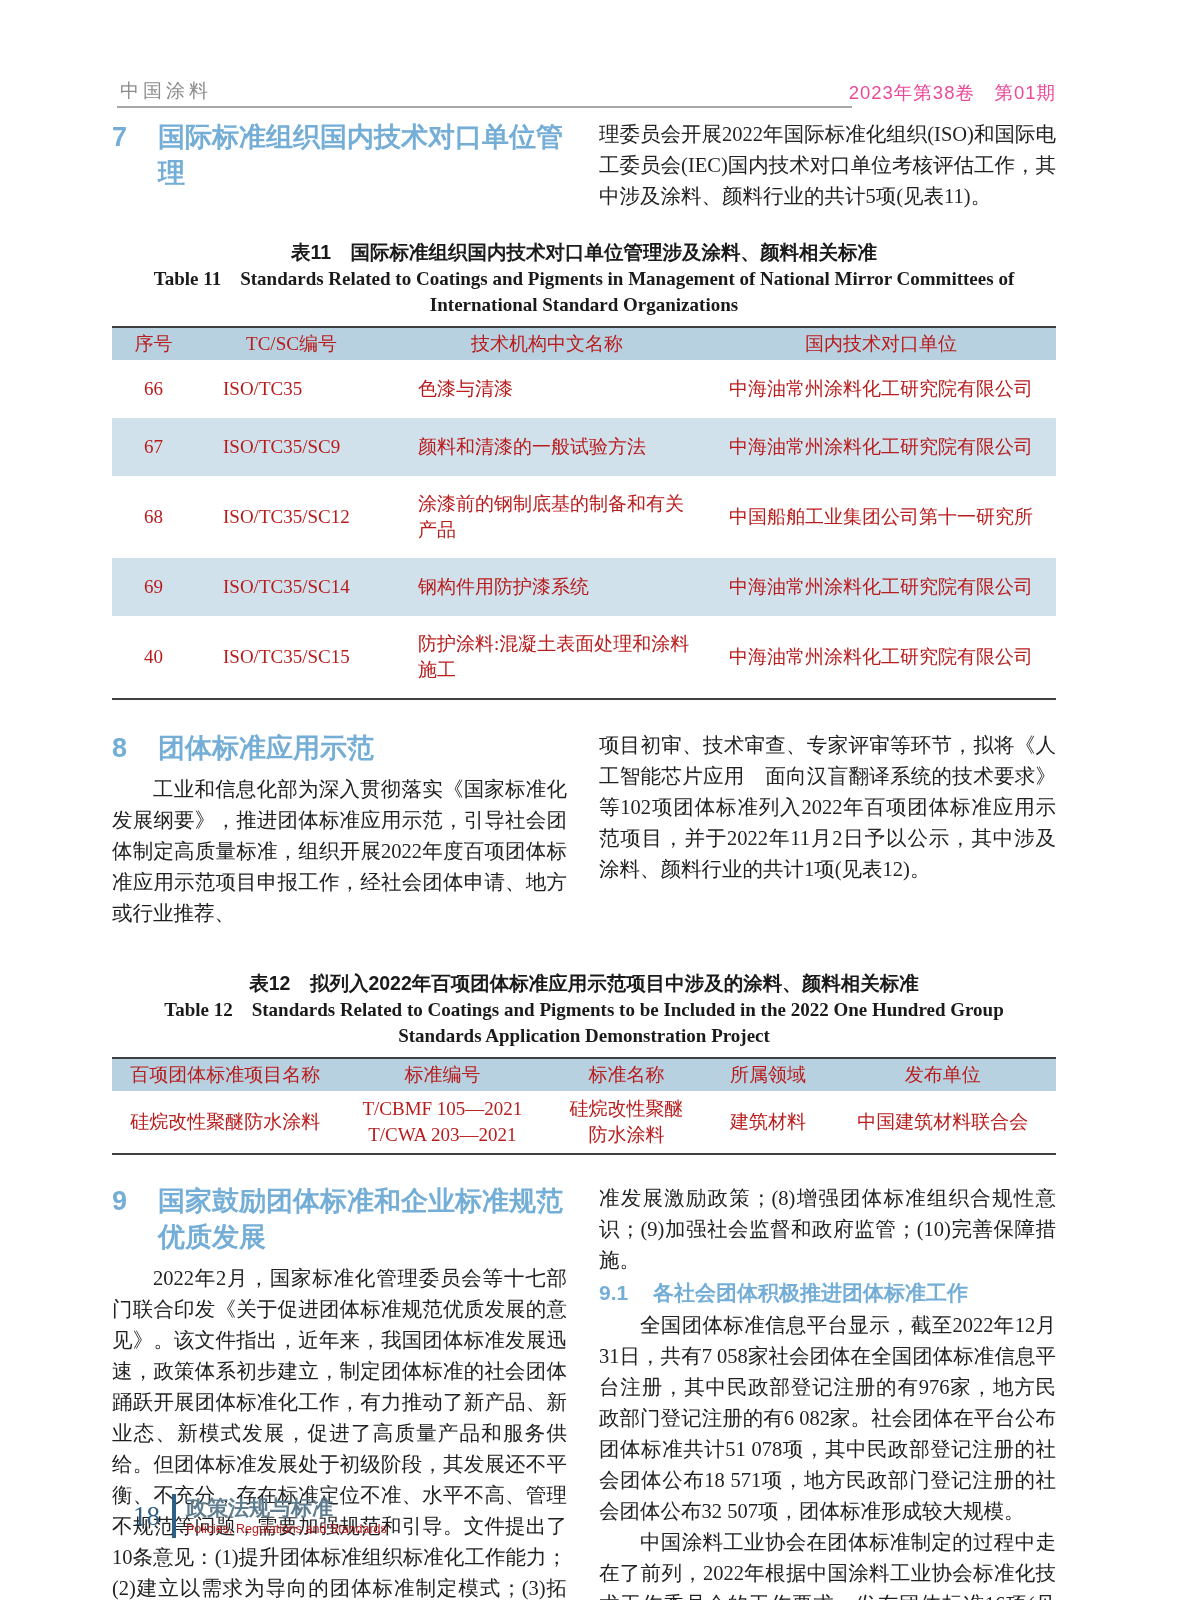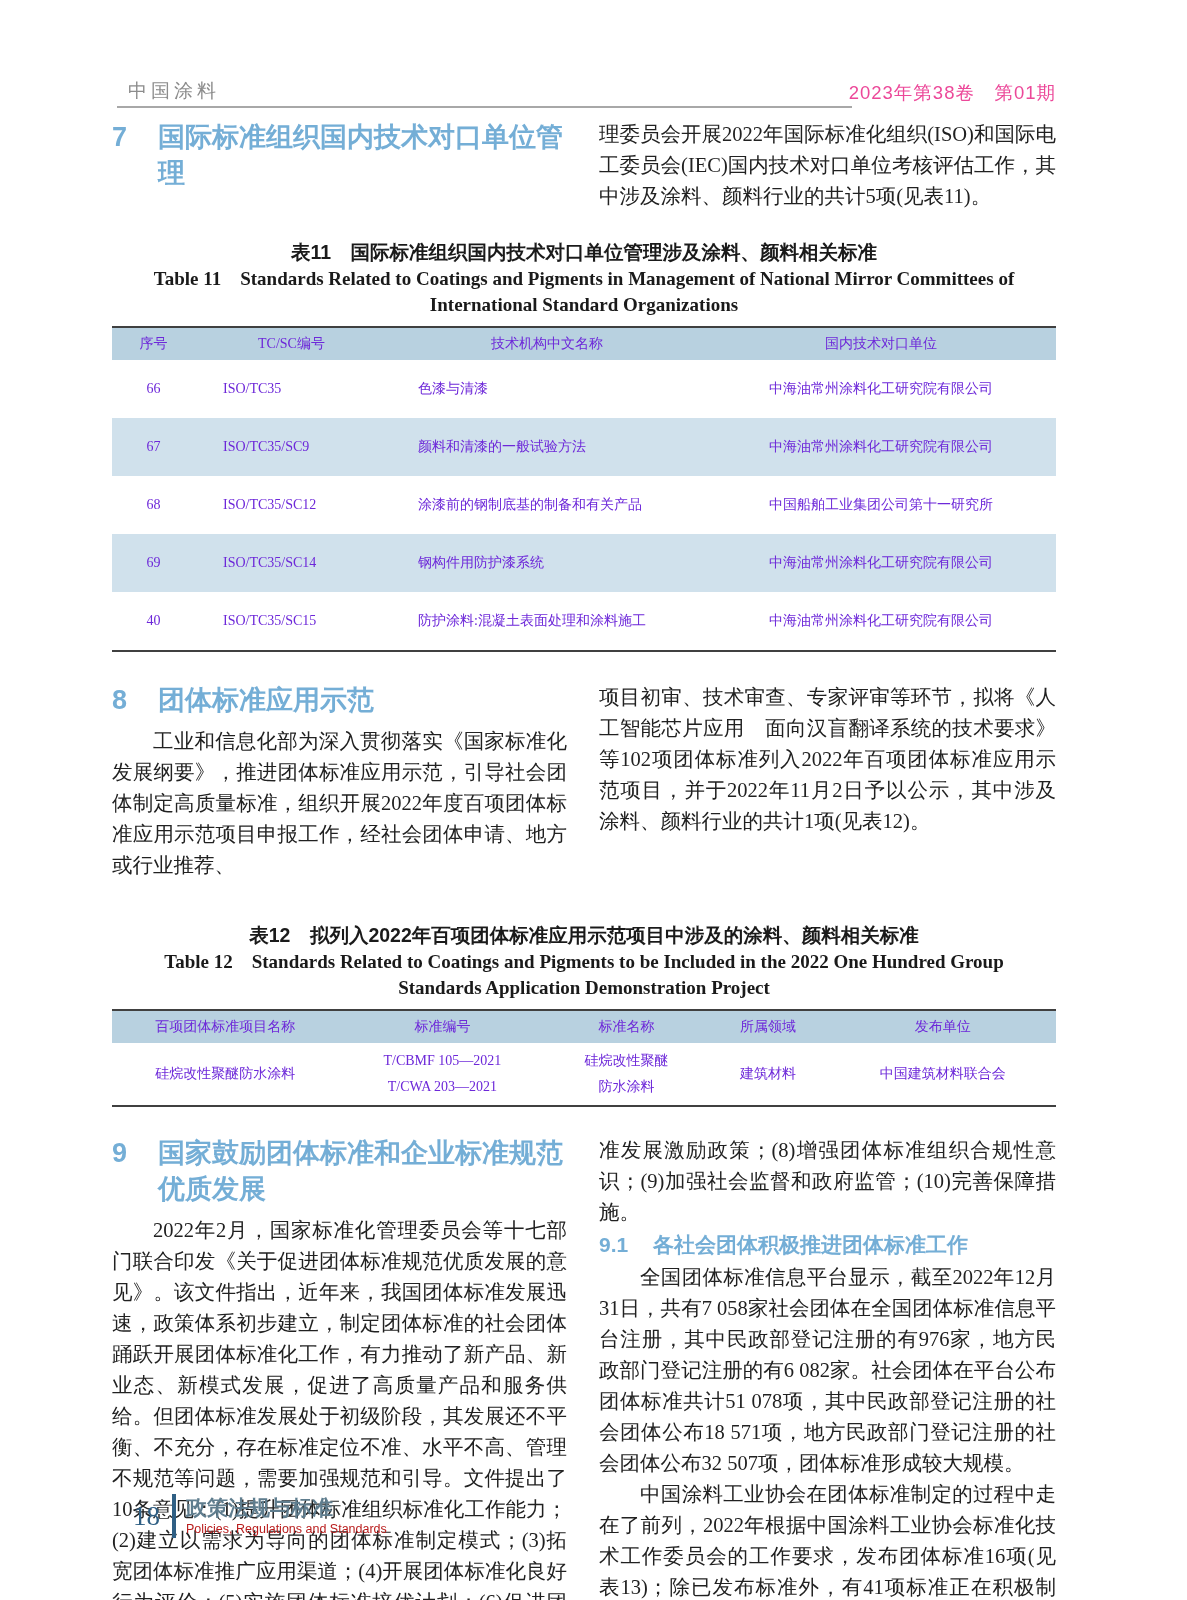--- a/index.html
+++ b/index.html
@@ -7,21 +7,21 @@
     width:1187px; height:1600px; background:#ffffff; margin:0 auto;
     position:relative; box-sizing:border-box;
     padding:78px 131px 0 112px;
     font-family:"Liberation Serif","DejaVu Serif",serif;
     color:#212121; overflow:hidden;
   }
 
   
   .doc-header { position:relative; height:27px; margin-bottom:14px;
     font-family:"Liberation Sans","DejaVu Sans",sans-serif; }
-  .doc-header .journal { position:absolute; left:16px; top:0; font-size:19px;
+  .doc-header .journal { position:absolute; left:8px; top:0; font-size:19px;
     color:#8c8c8c; letter-spacing:4px; }
   .doc-header .issue { position:absolute; right:0; top:2px; font-size:18.5px;
     color:#ec4899; letter-spacing:1px; }
   .doc-header .rule { position:absolute; left:5px; bottom:-3px; width:735px;
     height:2px; background:#a8a8a8; }
 
   
   .section { display:grid; grid-template-columns:455px 1fr; column-gap:32px; }
   .sec-heading { display:flex; align-items:flex-start;
     font-family:"Liberation Sans","DejaVu Sans",sans-serif; font-weight:bold;
@@ -41,21 +41,21 @@
   .table-block { }
   #table11-block { margin-top:26px; }
   #table12-block { margin-top:40px; }
   .tb-caption-zh { text-align:center; font-family:"Liberation Sans","DejaVu Sans",sans-serif;
     font-weight:bold; font-size:19.5px; line-height:28px; color:#1a1a1a; }
   .tb-caption-en { text-align:center; font-weight:bold; font-size:19px;
     line-height:26px; max-width:920px; margin:0 auto 8px auto; color:#1a1a1a; }
 
   table { width:100%; border-collapse:collapse;
     border-top:2px solid #404040; border-bottom:2px solid #404040;
-    font-size:14px; color:#6d28d9; }
+    font-size:19px; color:#b91c1c; }
   thead th { background:#b8d1e0; font-weight:normal; height:32px;
     text-align:center; padding:0 4px; }
   tbody td { height:28px; padding:15px 4px; }
 
   #table11 th:nth-child(1), #table11 td:nth-child(1) { width:75px; text-align:center; }
   #table11 th:nth-child(2) { width:185px; }
   #table11 td:nth-child(2) { text-align:left; padding-left:28px; }
   #table11 th:nth-child(3) { width:310px; }
   #table11 td:nth-child(3) { text-align:left; padding-left:30px; }
   #table11 td:nth-child(4) { text-align:center; }

